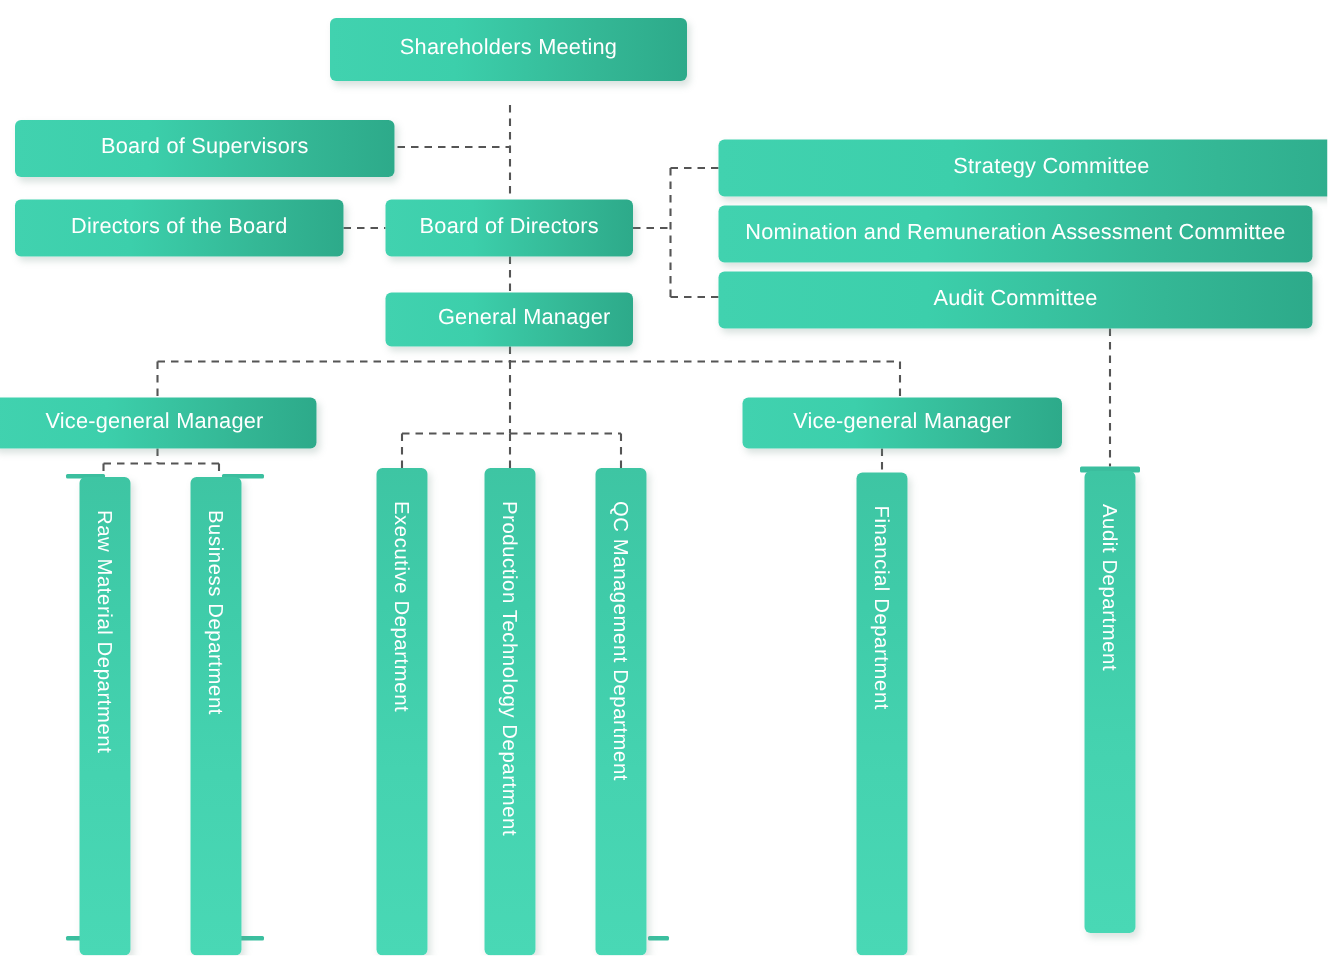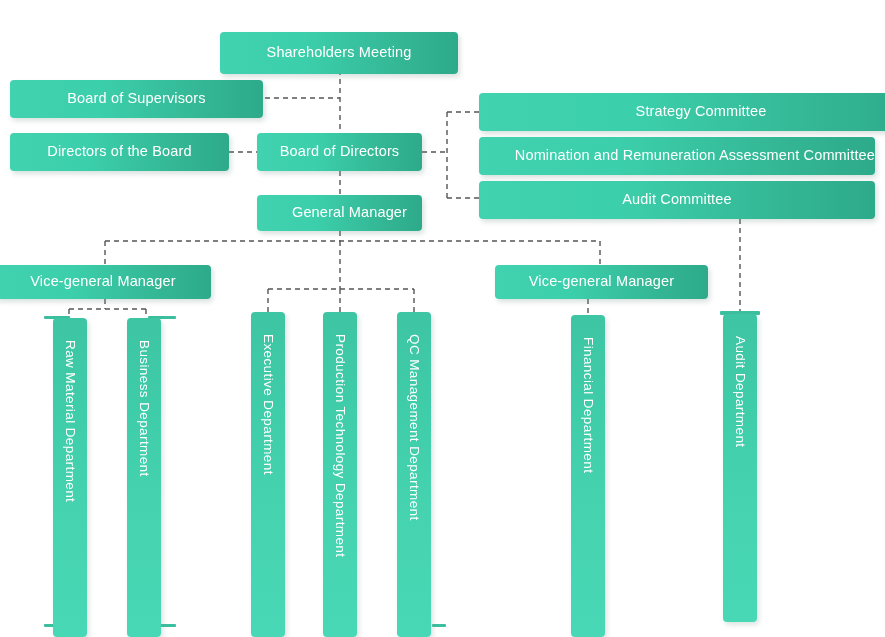--- a/index.html
+++ b/index.html
@@ -124,21 +124,21 @@
       <line x1="69" y1="309" x2="146" y2="309"></line>
       <line x1="69" y1="309" x2="69" y2="318"></line>
       <line x1="146" y1="309" x2="146" y2="318"></line>
 
       <line x1="588" y1="299" x2="588" y2="315"></line>
 
       <line x1="740" y1="219" x2="740" y2="311"></line>
     </g>
   </svg>
 
-  <div class="node" style="left:220px; top:32px; width:238px; height:42px;">
+  <div class="node" style="left:220px; top:12px; width:238px; height:42px;">
     <span class="node-label">Shareholders Meeting</span>
   </div>
 
   <div class="node" style="left:10px; top:80px; width:253px; height:38px;">
     <span class="node-label">Board of Supervisors</span>
   </div>
 
   <div class="node" style="left:10px; top:133px; width:219px; height:38px;">
     <span class="node-label">Directors of the Board</span>
   </div>
@@ -148,21 +148,21 @@
   </div>
 
   <div class="node" style="left:257px; top:195px; width:165px; height:36px;padding-left:20px;">
     <span class="node-label">General Manager</span>
   </div>
 
   <div class="node" style="left:479px; top:93px; width:444px; height:38px;">
     <span class="node-label">Strategy Committee</span>
   </div>
 
-  <div class="node" style="left:479px; top:137px; width:396px; height:38px;justify-content:flex-end;">
+  <div class="node" style="left:479px; top:137px; width:396px; height:38px;">
     <span class="node-label">Nomination and Remuneration Assessment Committee</span>
   </div>
 
   <div class="node" style="left:479px; top:181px; width:396px; height:38px;">
     <span class="node-label">Audit Committee</span>
   </div>
 
   <div class="node" style="left:-5px; top:265px; width:216px; height:34px;">
     <span class="node-label">Vice-general Manager</span>
   </div>

